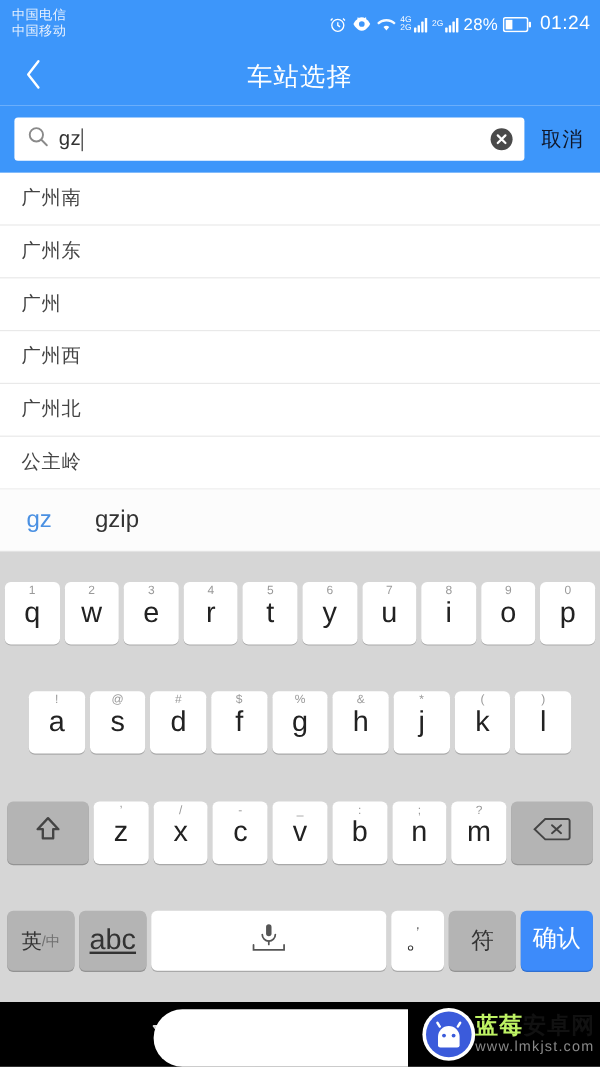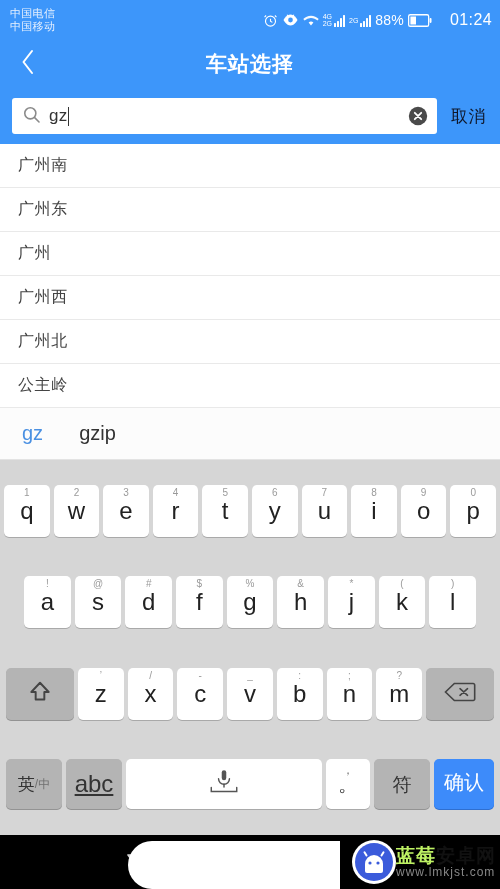--- a/index.html
+++ b/index.html
@@ -17,32 +17,32 @@
     height:40px; background:#3d96fa; color:#ffffff;
     display:flex; align-items:center; justify-content:space-between;
     padding:0 8px 0 10px; flex:0 0 40px;gap:40px;
   }
   .carriers { display:flex; flex-direction:column; justify-content:center; line-height:1.15; }
   .carrier { font-size:11px; color:#e8f1fe; letter-spacing:.3px; }
   .status-right { display:flex; align-items:center; gap:4px; }
   .sico { display:inline-flex; align-items:center; justify-content:center; }
   .sico svg { display:block; }
   .batt-text { font-size:14px; color:#ffffff; letter-spacing:.2px; }
-  .clock { font-size:16px; color:#ffffff; letter-spacing:.4px; margin-left:14px; }
+  .clock { font-size:16px; color:#ffffff; letter-spacing:.4px; margin-left:3px; }
   .sig { display:flex; align-items:flex-end; height:14px; gap:1px; }
   .sig i { display:block; width:2px; background:#ffffff; border-radius:.5px; }
   .sig i:nth-child(1){height:4px} .sig i:nth-child(2){height:6px}
   .sig i:nth-child(3){height:9px} .sig i:nth-child(4){height:12px}
   .netgrp { display:flex; align-items:center; gap:2px; }
   .nettag { display:flex; flex-direction:column; font-size:7px; line-height:7px; color:#ffffff; }
 
   
   .titlebar {
     background:#3d96fa; height:48px; flex:0 0 48px;
-    display:flex; align-items:center; position:relative;font-weight:bold;
+    display:flex; align-items:center; position:relative;
   }
   .back-btn { width:56px; height:48px; display:flex; align-items:center; justify-content:center; }
   .page-title {
     position:absolute; left:0; right:0; text-align:center;
     font-size:21px; color:#ffffff; letter-spacing:1px; pointer-events:none;
   }
 
   
   .searchbar {
     background:#3d96fa; flex:0 0 56px; height:56px;
@@ -188,21 +188,21 @@
         <span class="nettag">
           <i style="font-style:normal">2G</i>
         </span>
         <span class="sig">
             <i></i>
             <i></i>
             <i></i>
             <i></i>
           </span>
       </span>
-      <span class="batt-text">88%</span>
+      <span class="batt-text">28%</span>
       <span class="sico">
         <svg width="24" height="13" viewBox="0 0 30 16">
           <rect x="0.8" y="0.8" width="25" height="14.4" rx="2" fill="none" stroke="#ffffff" stroke-width="1.6"></rect>
           <rect x="3" y="3" width="7" height="10" fill="#ffffff"></rect>
           <rect x="27" y="5" width="2.4" height="6" rx="1" fill="#ffffff"></rect>
         </svg>
       </span>
       <span class="clock">01:24</span>
     </div>
   </div>

